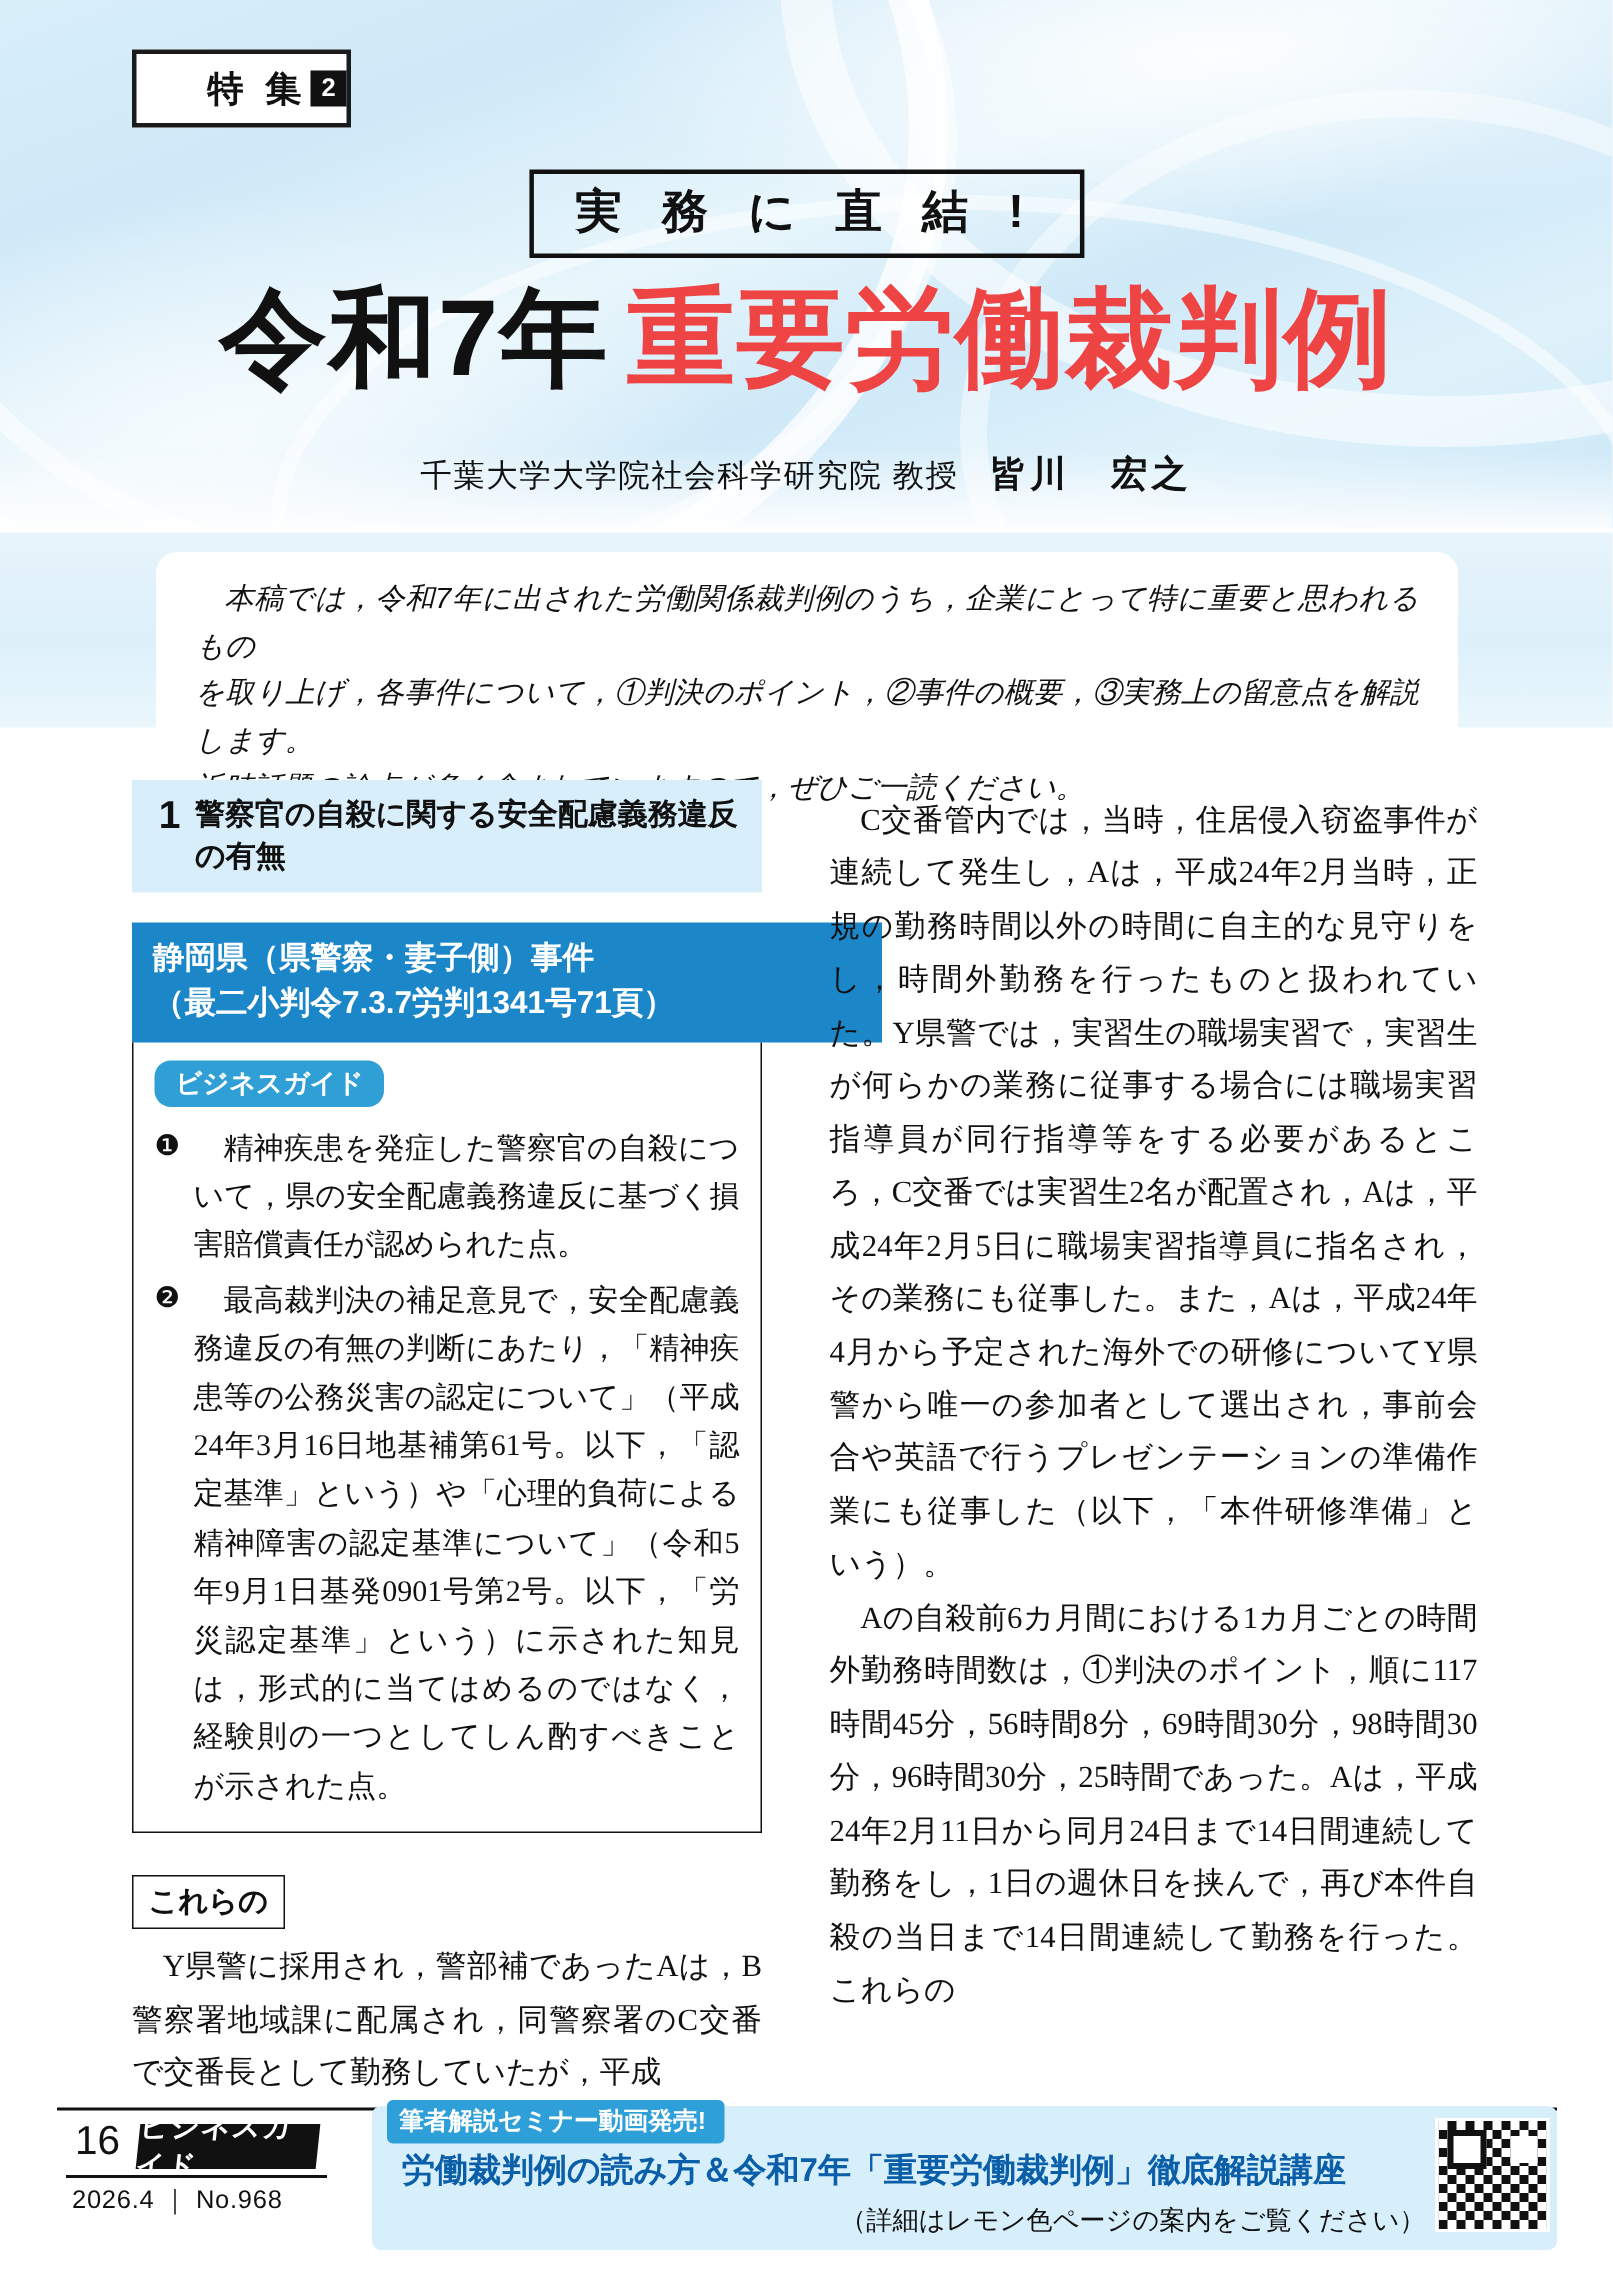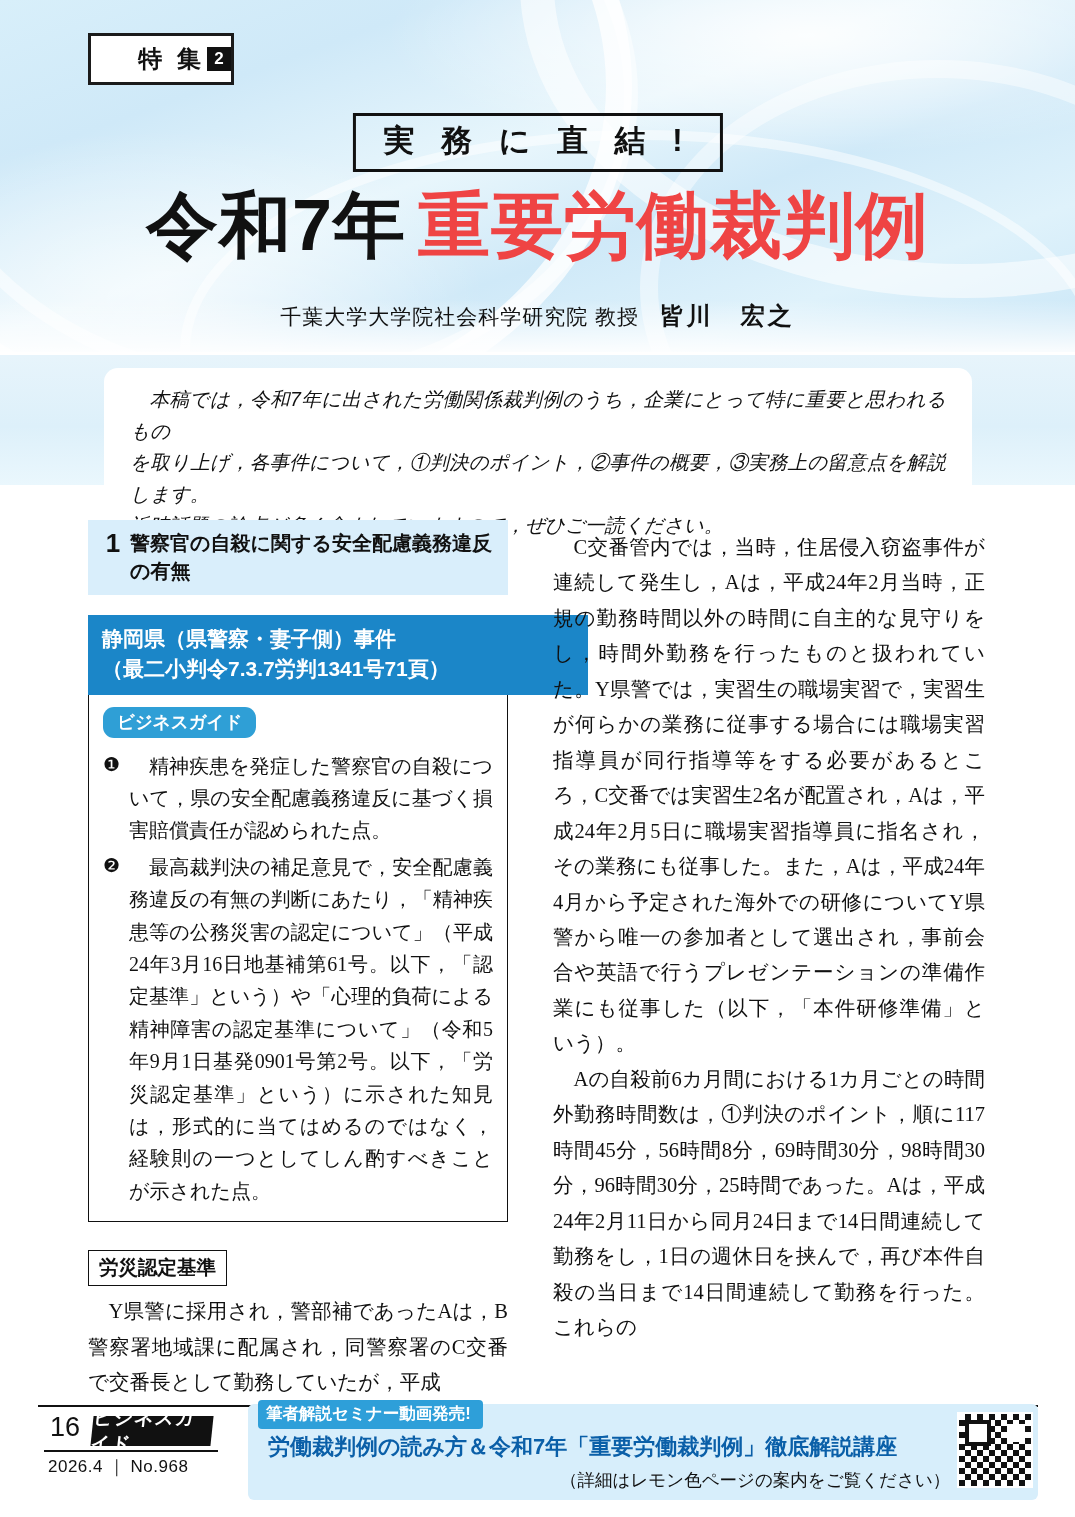--- a/index.html
+++ b/index.html
@@ -415,21 +415,21 @@
       <div class="bullet">❶</div>
       <div class="ptext">精神疾患を発症した警察官の自殺について，県の安全配慮義務違反に基づく損害賠償責任が認められた点。</div>
     </div>
 
     <div class="point">
       <div class="bullet">❷</div>
       <div class="ptext">最高裁判決の補足意見で，安全配慮義務違反の有無の判断にあたり，「精神疾患等の公務災害の認定について」（平成24年3月16日地基補第61号。以下，「認定基準」という）や「心理的負荷による精神障害の認定基準について」（令和5年9月1日基発0901号第2号。以下，「労災認定基準」という）に示された知見は，形式的に当てはめるのではなく，経験則の一つとしてしん酌すべきことが示された点。</div>
     </div>
   </div>
 
-  <div class="outline-head">労災認定基準</div>
+  <div class="outline-head">これらの</div>
   <div class="body-text">
     <p>Y県警に採用され，警部補であったAは，B警察署地域課に配属され，同警察署のC交番で交番長として勤務していたが，平成</p>
   </div>
 </div>
 
 <div class="col-right">
   <div class="body-text">
     <p>C交番管内では，当時，住居侵入窃盗事件が連続して発生し，Aは，平成24年2月当時，正規の勤務時間以外の時間に自主的な見守りをし，時間外勤務を行ったものと扱われていた。Y県警では，実習生の職場実習で，実習生が何らかの業務に従事する場合には職場実習指導員が同行指導等をする必要があるところ，C交番では実習生2名が配置され，Aは，平成24年2月5日に職場実習指導員に指名され，その業務にも従事した。また，Aは，平成24年4月から予定された海外での研修についてY県警から唯一の参加者として選出され，事前会合や英語で行うプレゼンテーションの準備作業にも従事した（以下，「本件研修準備」という）。</p>
     <p>Aの自殺前6カ月間における1カ月ごとの時間外勤務時間数は，①判決のポイント，順に117時間45分，56時間8分，69時間30分，98時間30分，96時間30分，25時間であった。Aは，平成24年2月11日から同月24日まで14日間連続して勤務をし，1日の週休日を挟んで，再び本件自殺の当日まで14日間連続して勤務を行った。これらの</p>
   </div>

